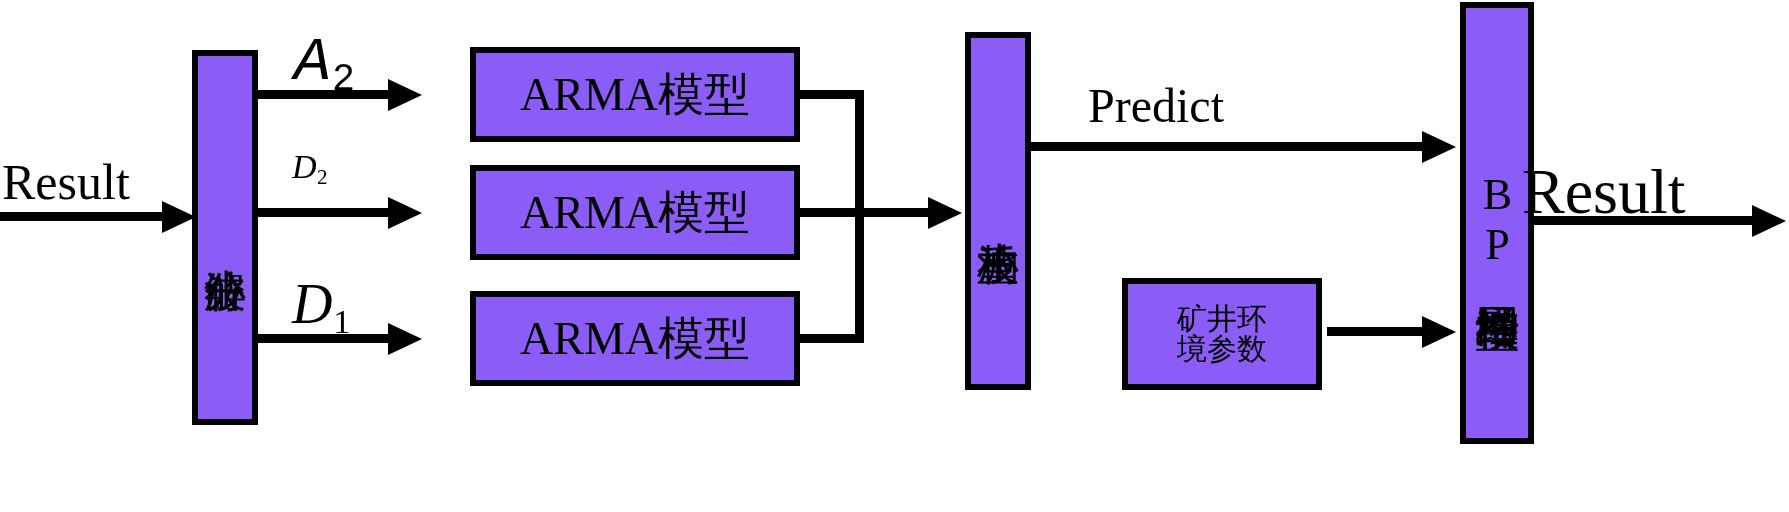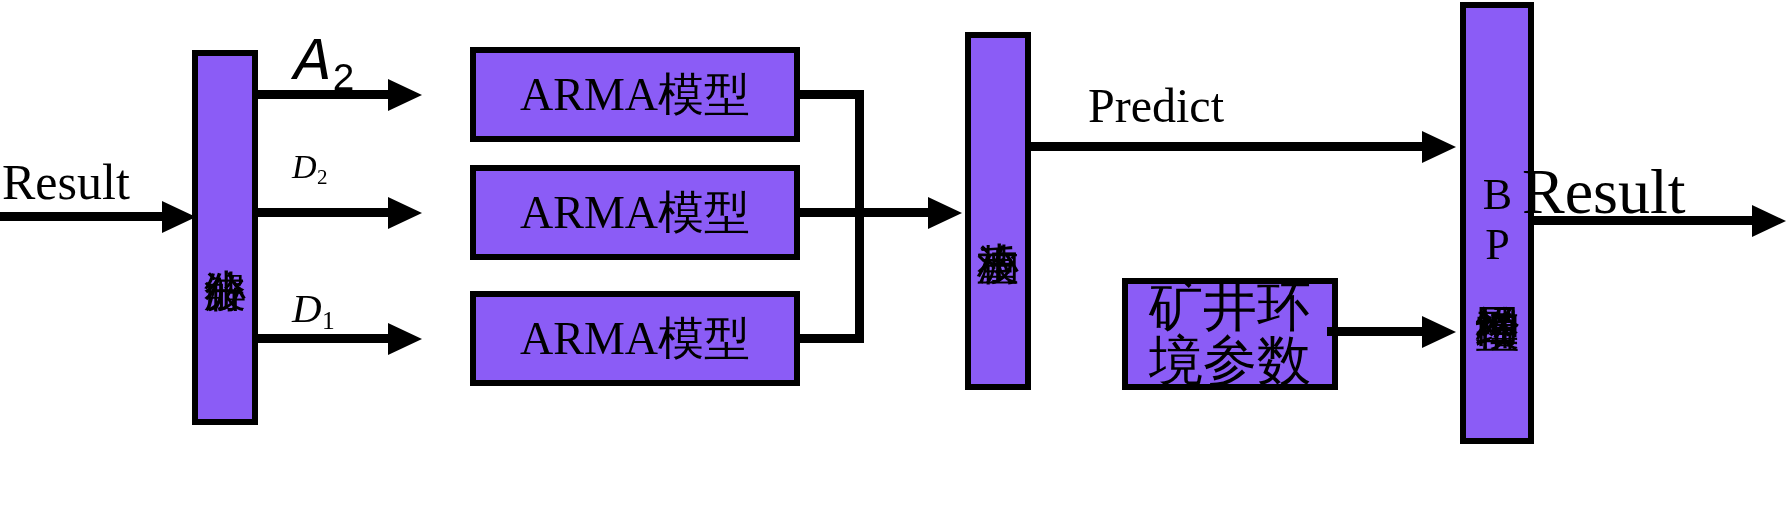--- a/index.html
+++ b/index.html
@@ -84,21 +84,21 @@
   </div>
   <div class="hseg" style="left:256px; top:90px; width:140px; height:9px;"></div>
   <div class="arrowhead" style="left:388px; top:79px;"></div>
 
   <div class="edge-label italic-lbl" style="left:292px; top:150px; font-size:34px;">
     <span>D</span><sub>2</sub>
   </div>
   <div class="hseg" style="left:256px; top:208px; width:140px; height:9px;"></div>
   <div class="arrowhead" style="left:388px; top:197px;"></div>
 
-  <div class="edge-label italic-lbl" style="left:292px; top:288px; font-size:41px;">
+  <div class="edge-label italic-lbl" style="left:292px; top:276px; font-size:56px;">
     <span>D</span><sub>1</sub>
   </div>
   <div class="hseg" style="left:256px; top:334px; width:140px; height:9px;"></div>
   <div class="arrowhead" style="left:388px; top:323px;"></div>
 
   <div class="node" style="left:470px; top:47px; width:330px; height:95px; font-size:46px;">
     <span class="node-label">ARMA模型</span>
   </div>
   <div class="node" style="left:470px; top:165px; width:330px; height:95px; font-size:46px;">
     <span class="node-label">ARMA模型</span>
@@ -116,21 +116,21 @@
   <div class="arrowhead" style="left:928px; top:197px;"></div>
 
   <div class="node vert" style="left:965px; top:32px; width:66px; height:358px; font-size:42px;">
     <span class="node-label">小波重构</span>
   </div>
 
   <div class="edge-label" style="left:1088px; top:82px; font-size:48px;">Predict</div>
   <div class="hseg" style="left:1029px; top:142px; width:400px; height:9px;"></div>
   <div class="arrowhead" style="left:1422px; top:131px;"></div>
 
-  <div class="node" style="left:1122px; top:278px; width:216px; height:112px; font-size:54px;">
+  <div class="node" style="left:1122px; top:278px; width:200px; height:112px; font-size:30px;">
     <span class="node-label">矿井环
 境参数</span>
   </div>
   <div class="hseg" style="left:1327px; top:327px; width:105px; height:9px;"></div>
   <div class="arrowhead" style="left:1422px; top:316px;"></div>
 
   <div class="node vert" style="left:1460px; top:2px; width:74px; height:442px; font-size:44px;">
     <span class="node-label">BP神经网络模型</span>
   </div>
 

